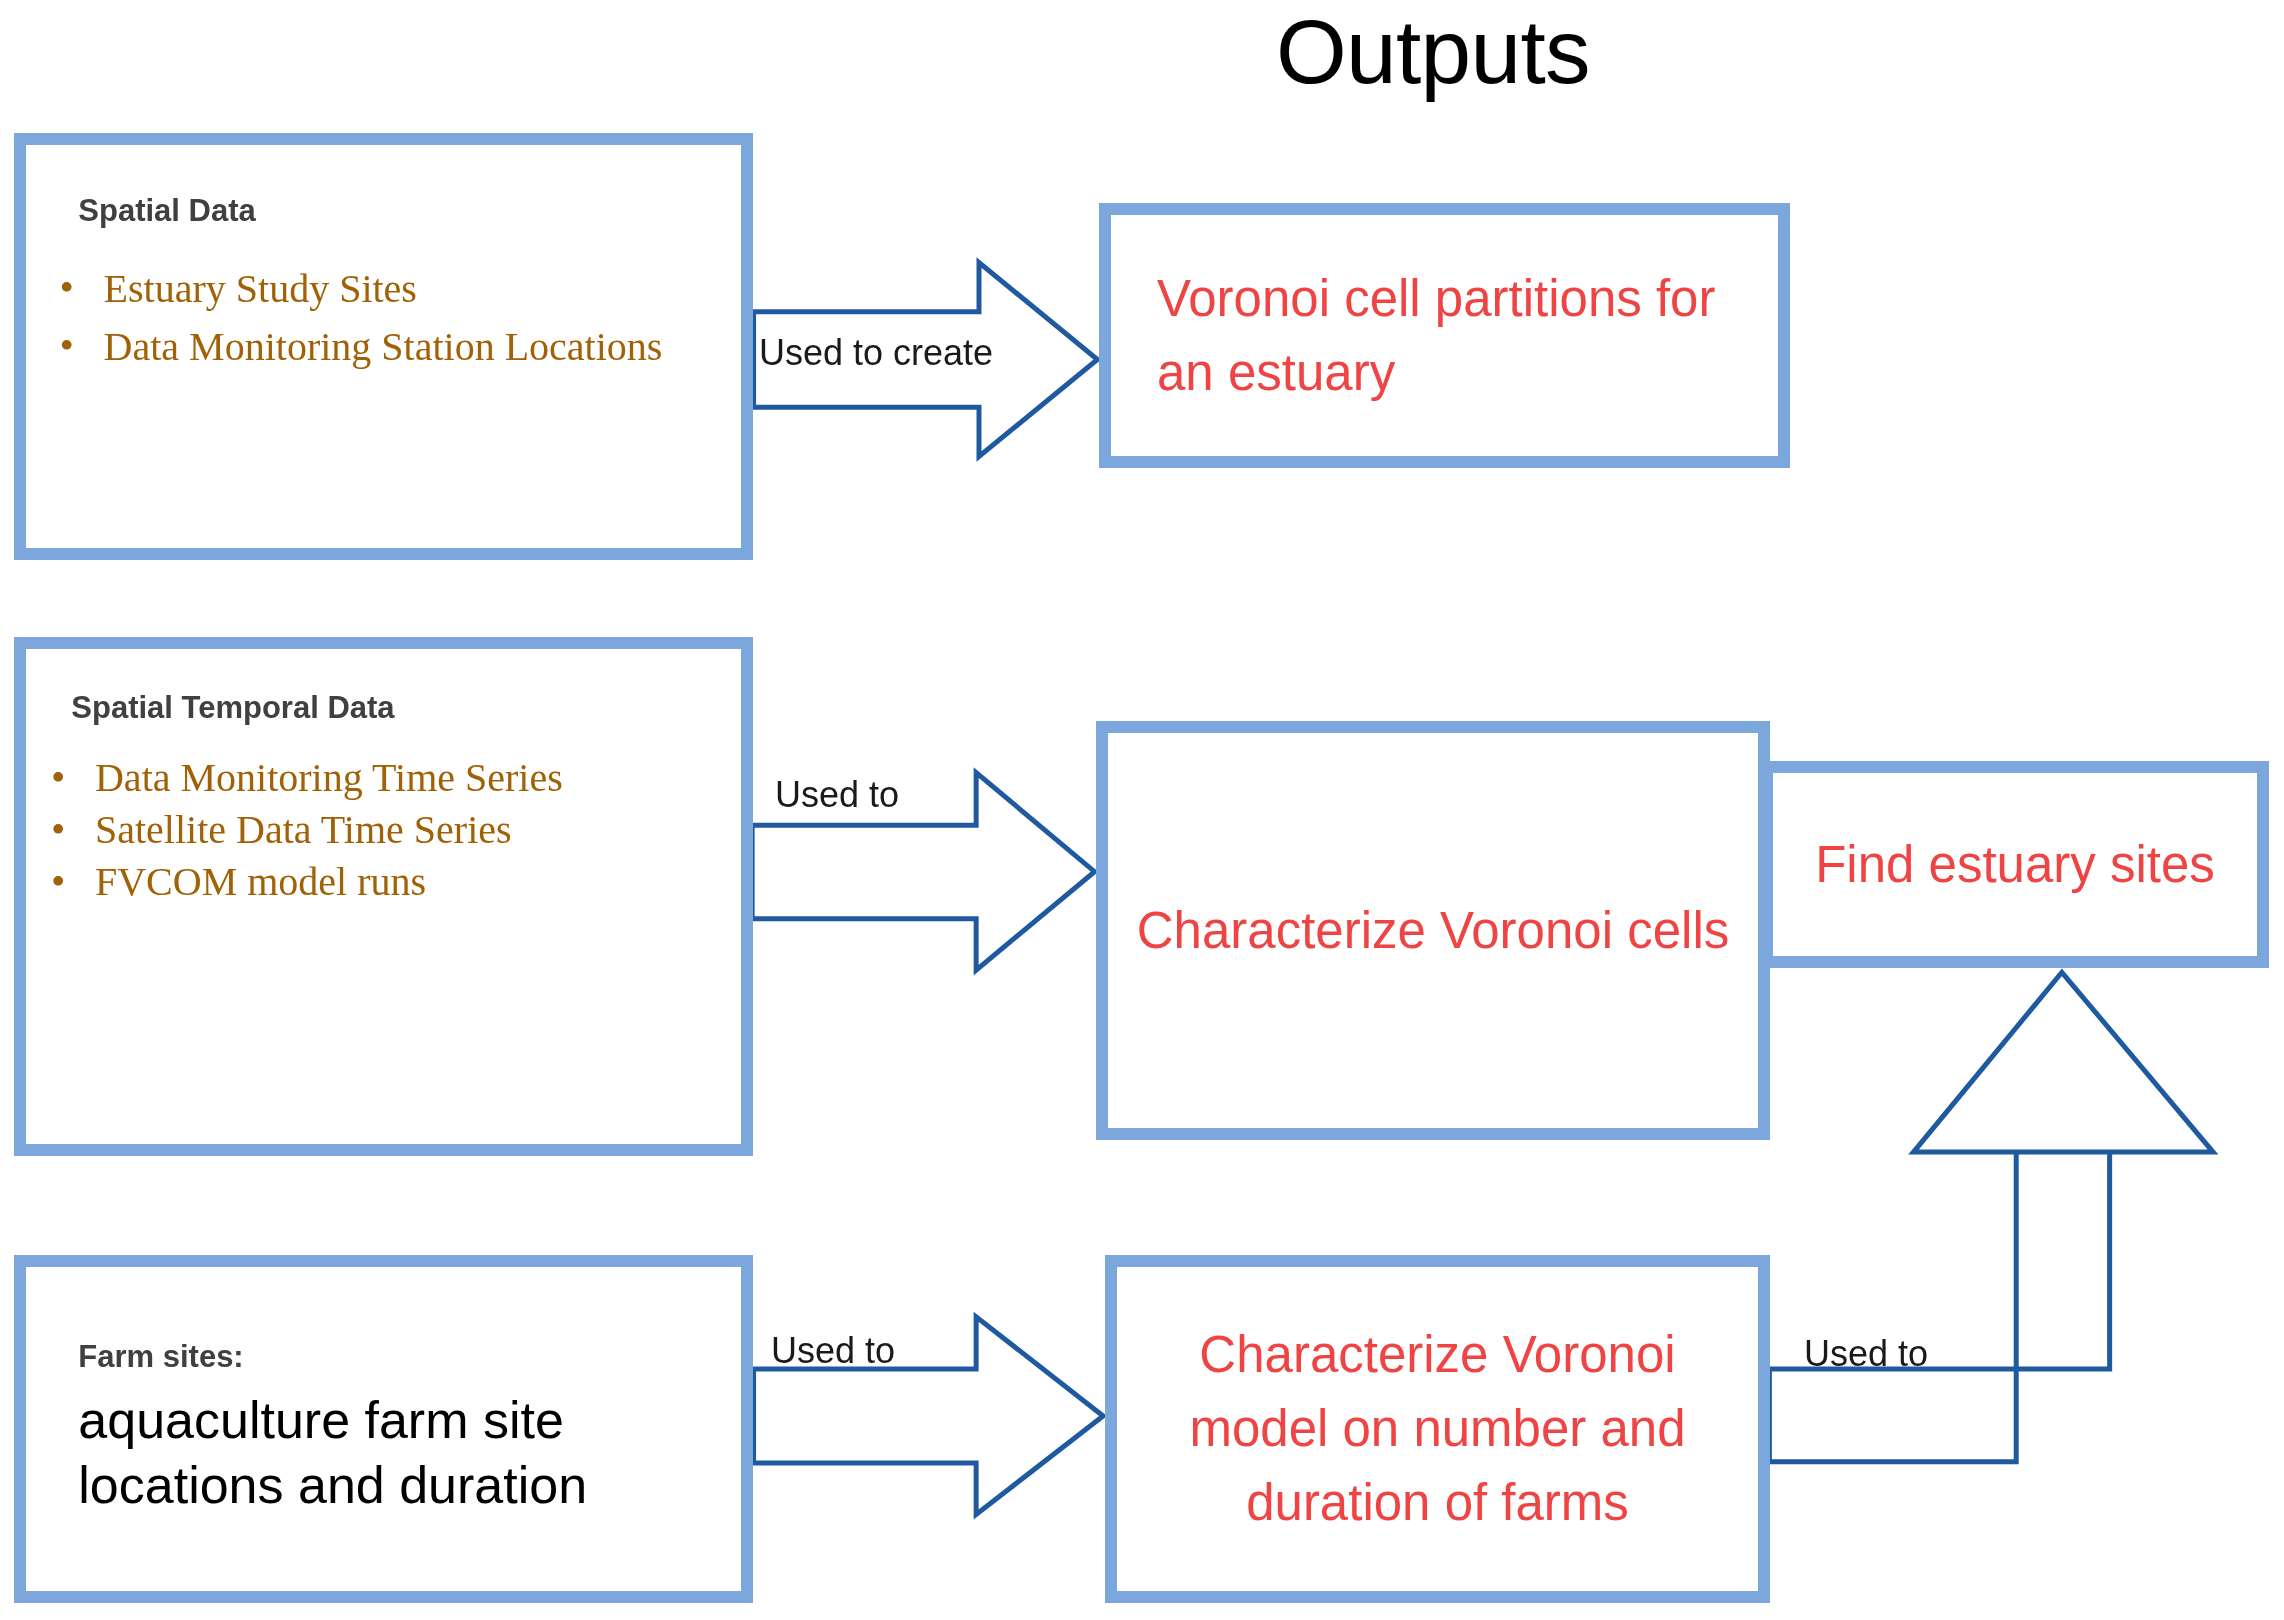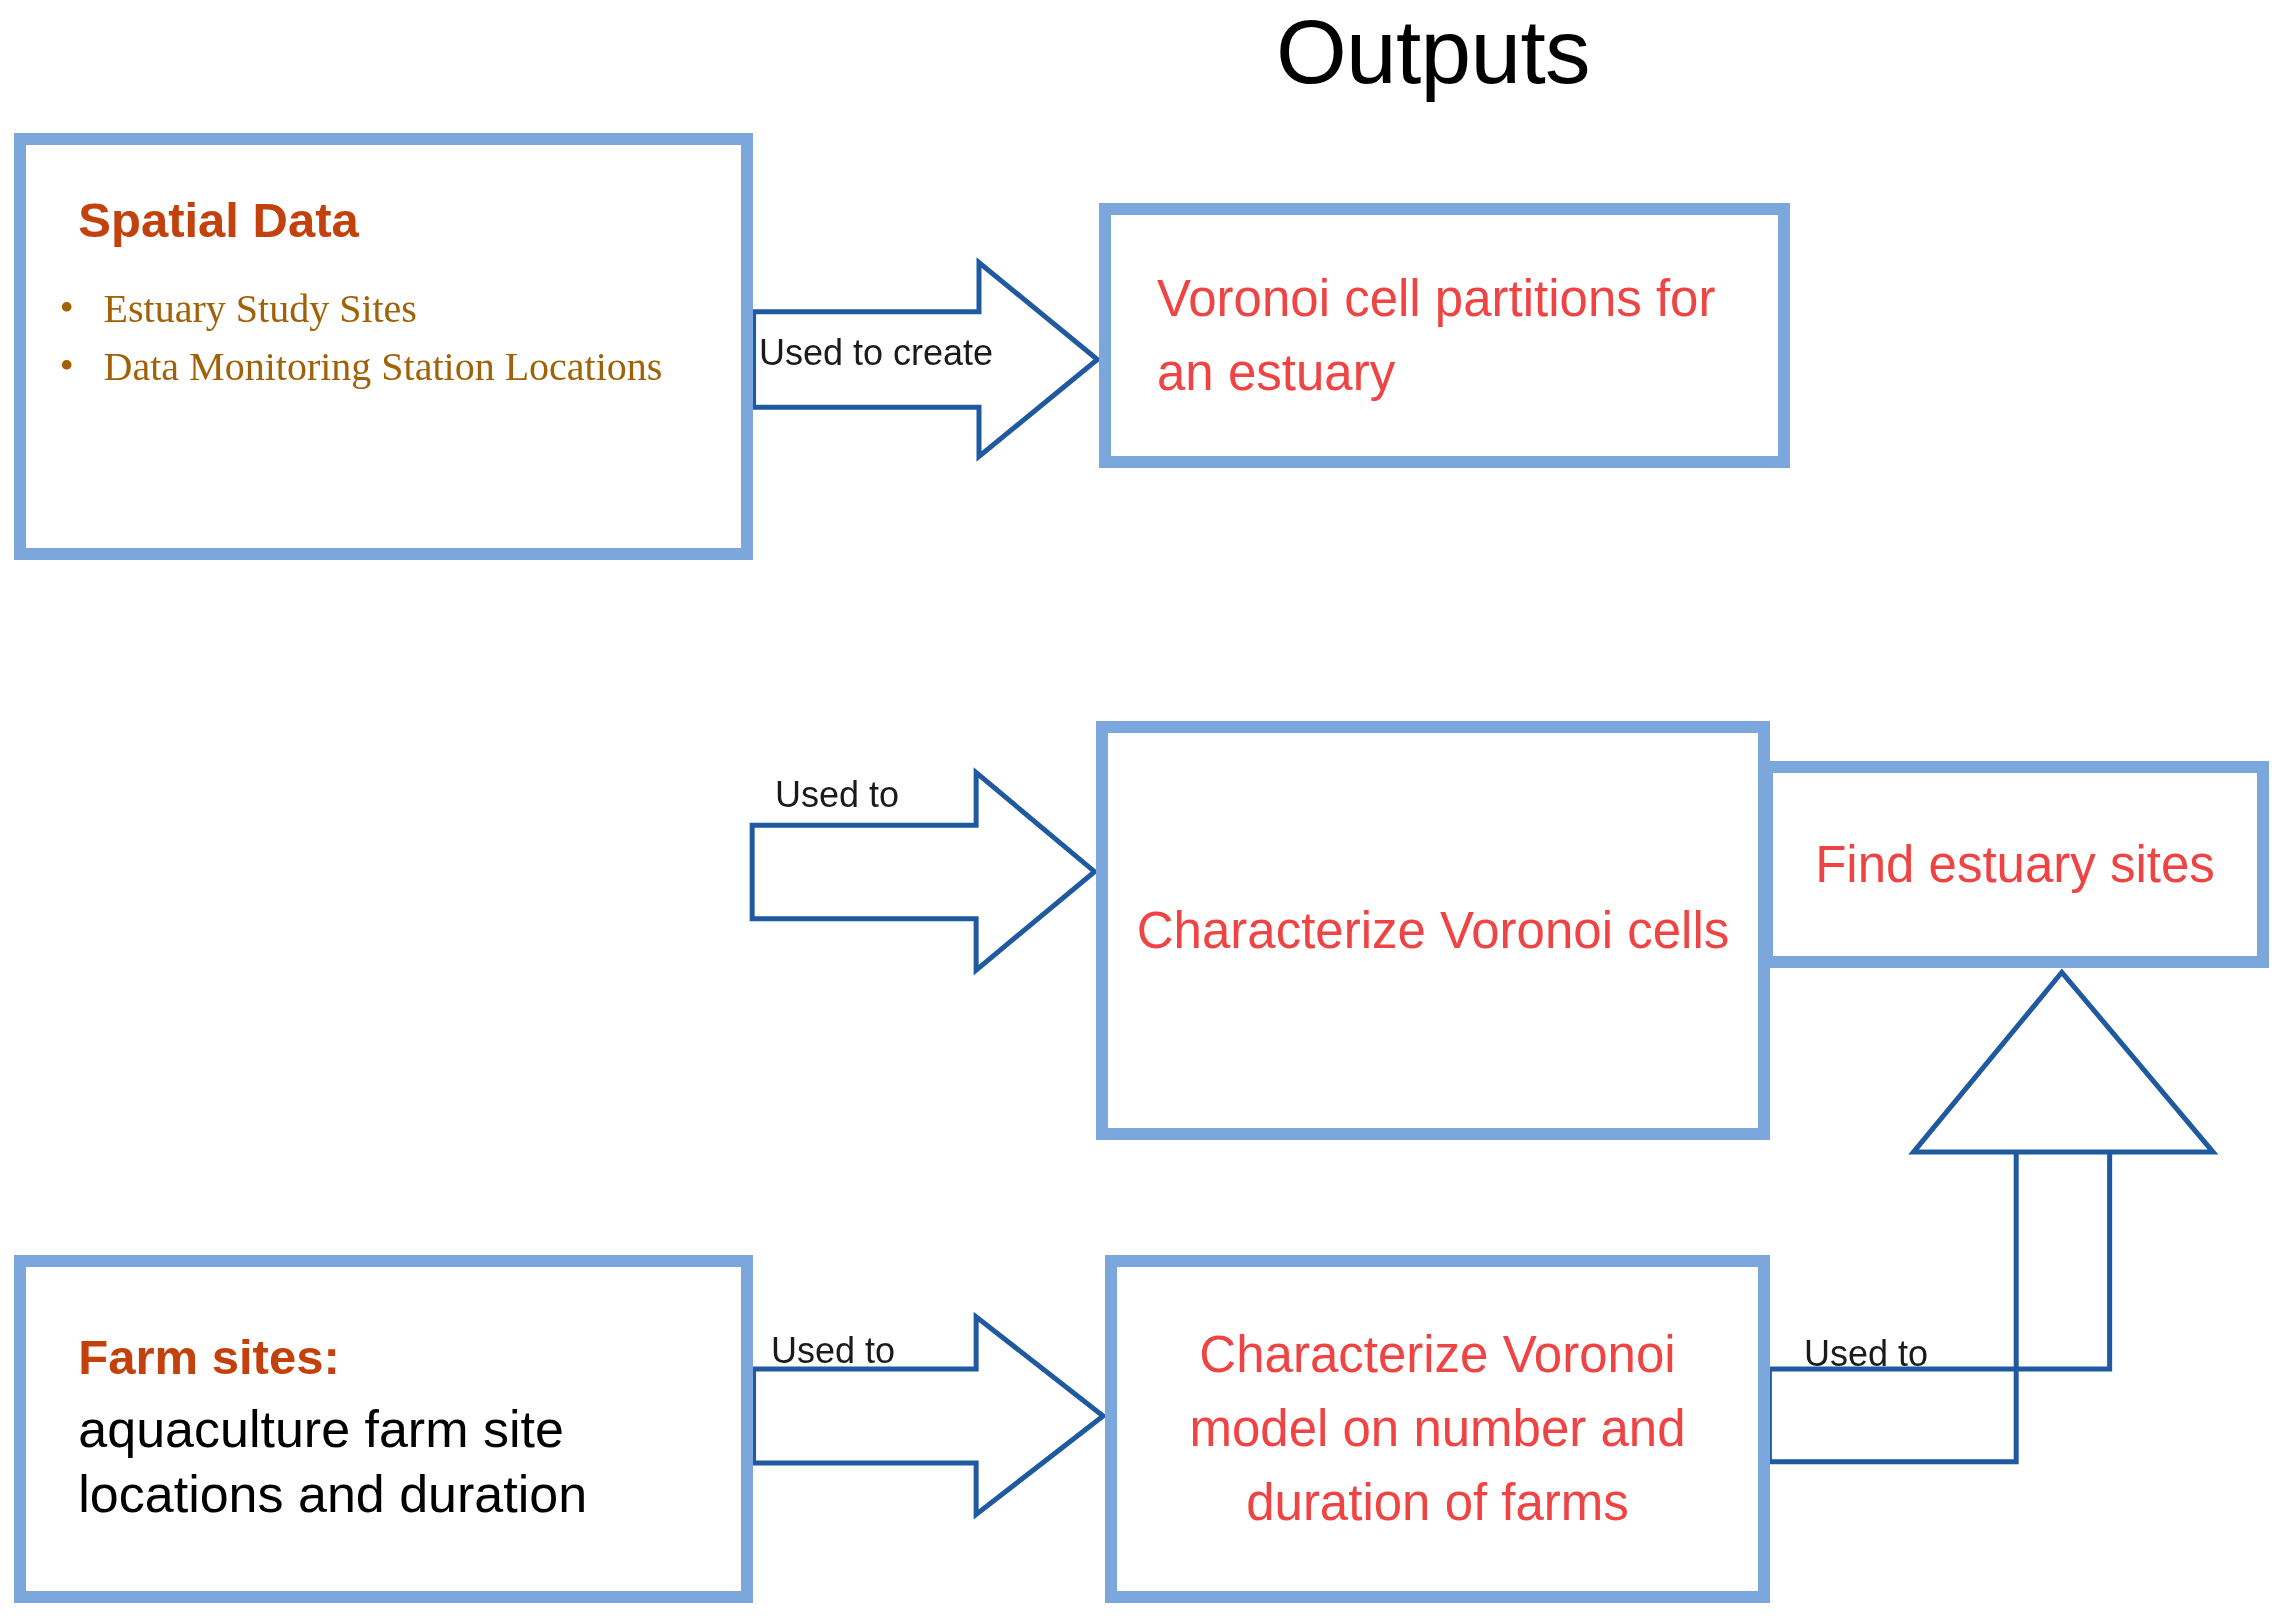--- a/index.html
+++ b/index.html
@@ -46,22 +46,22 @@
     width: 100%;
     height: 100%;
     border: 2.1px solid #ffffff;
     display: flex;
     flex-direction: column;
     justify-content: center;
   }
 
   .box-title {
     font-weight: bold;
-    font-size: 49px;
-    color: #c2410c;
+    font-size: 31px;
+    color: #404040;
     line-height: 1.1;
   }
   .box-sub {
     font-size: 52px;
     color: #000000;
     line-height: 1.25;
   }
   .bullet-list {
     list-style: none;
     margin: 0;
@@ -196,20 +196,30 @@
       </ul>
     </div>
   </div>
 
   <div class="node-box" id="box-voronoi-partitions">
     <div class="inner">
       <div class="centered-text">Voronoi cell partitions for an estuary</div>
     </div>
   </div>
 
+  <div class="node-box" id="box-spatial-temporal">
+    <div class="inner">
+      <div class="box-title">Spatial Temporal Data</div>
+      <ul class="bullet-list">
+        <li>Data Monitoring Time Series</li>
+        <li>Satellite Data Time Series</li>
+        <li>FVCOM model runs</li>
+      </ul>
+    </div>
+  </div>
 
   <div class="node-box" id="box-characterize-cells">
     <div class="inner">
       <div class="centered-text">Characterize Voronoi cells</div>
     </div>
   </div>
 
   <div class="node-box" id="box-find-similar">
     <div class="inner">
       <div class="centered-text">Find estuary sites</div>

